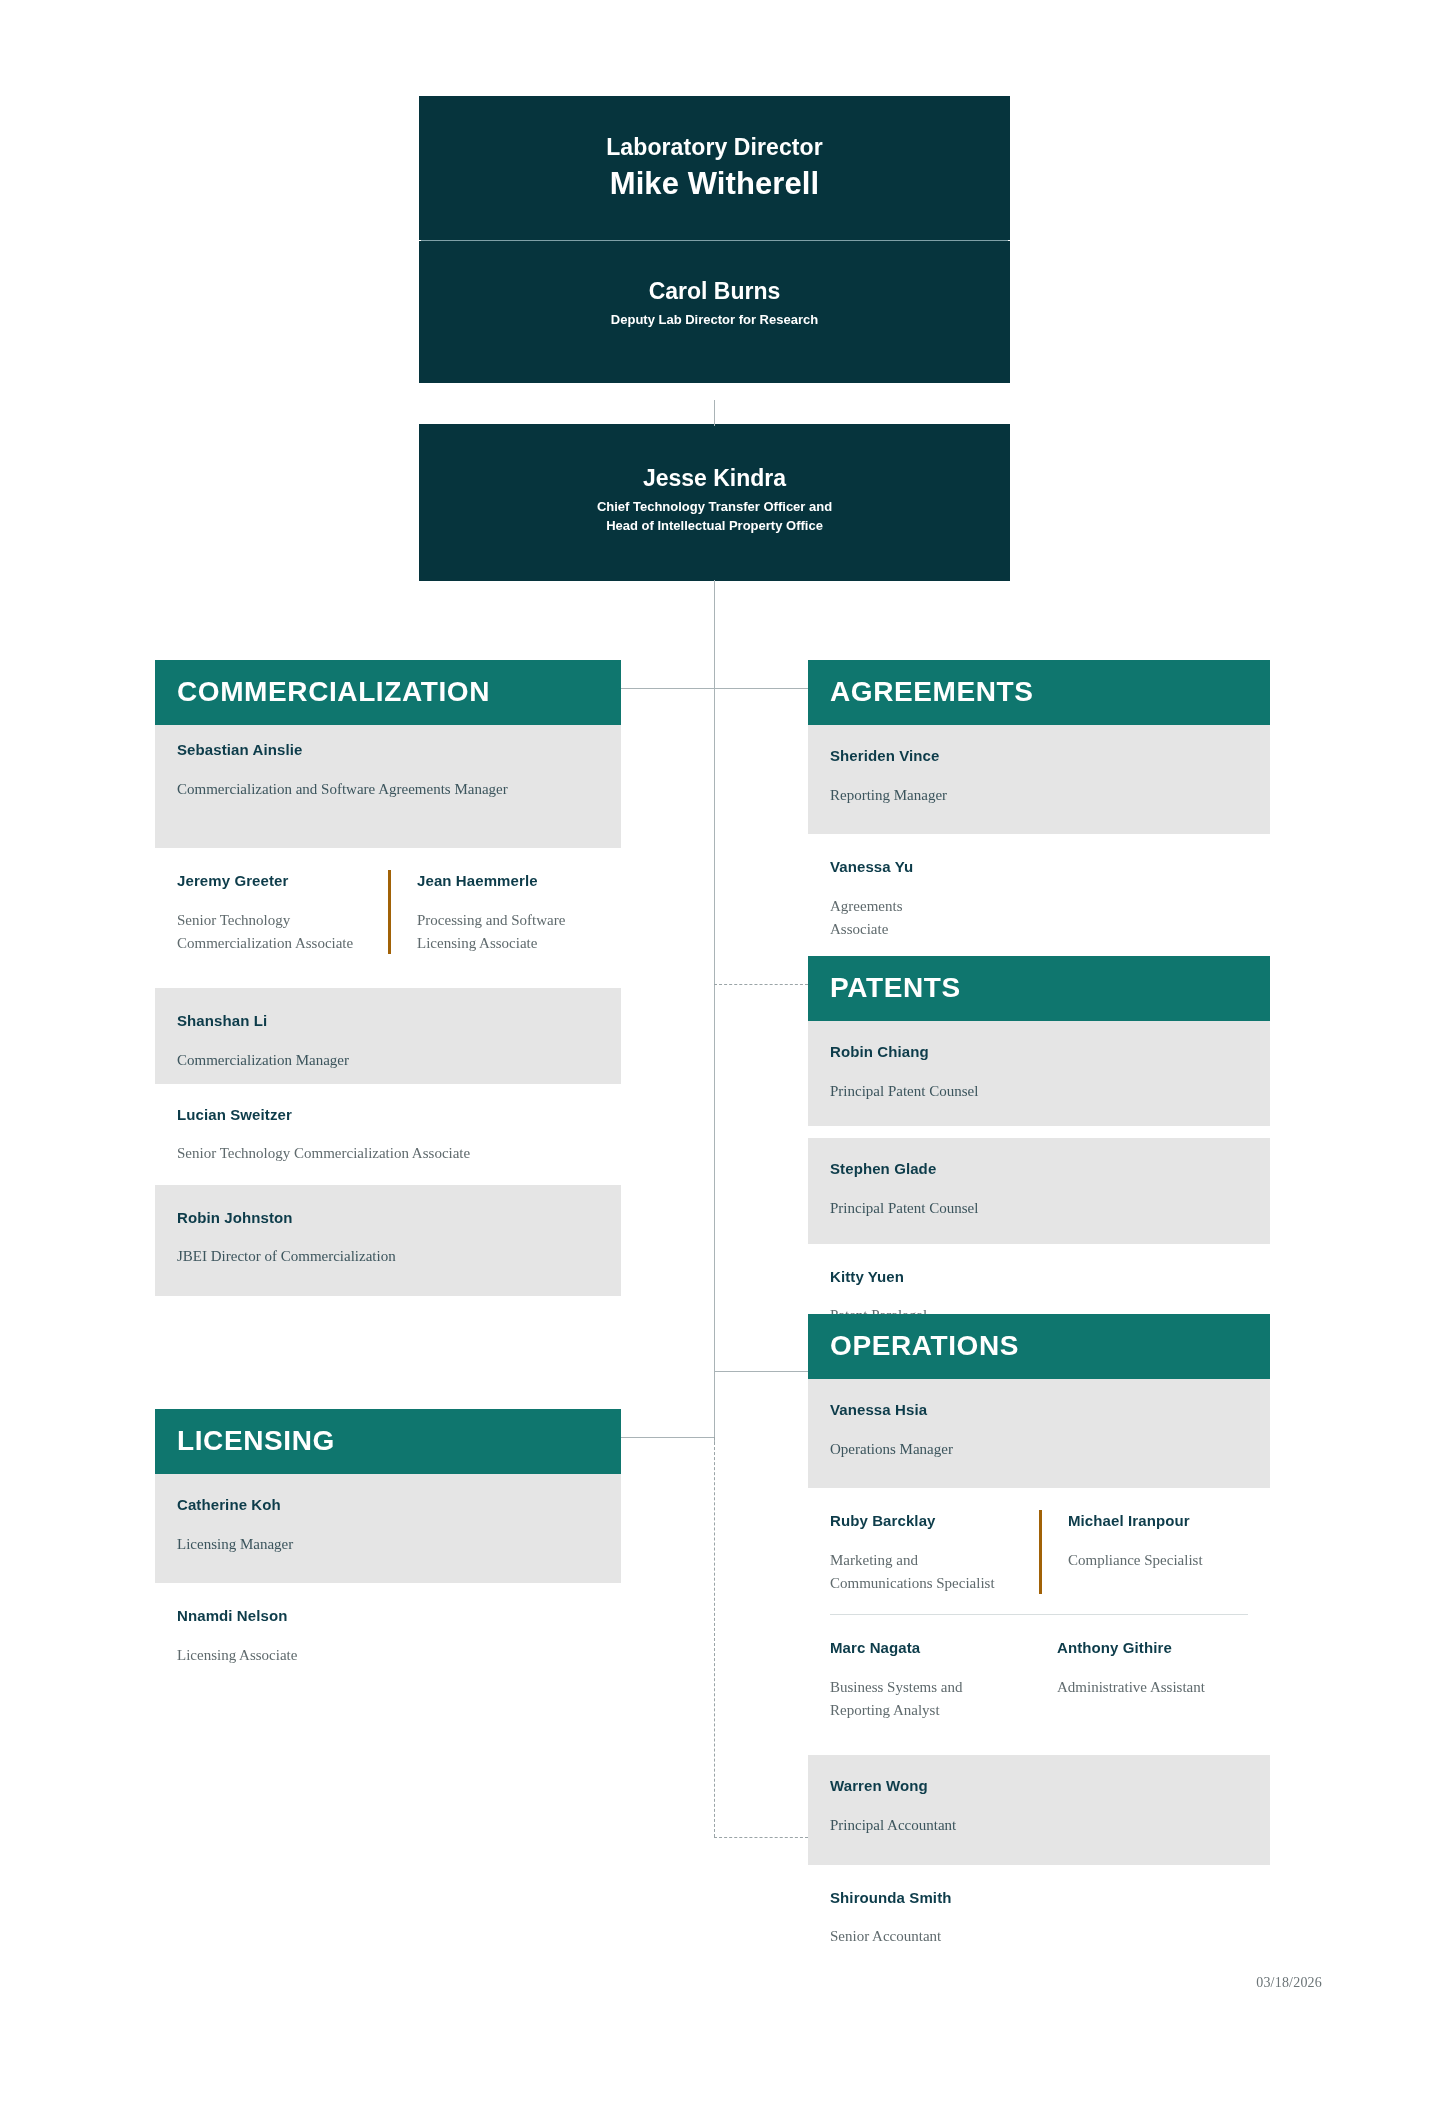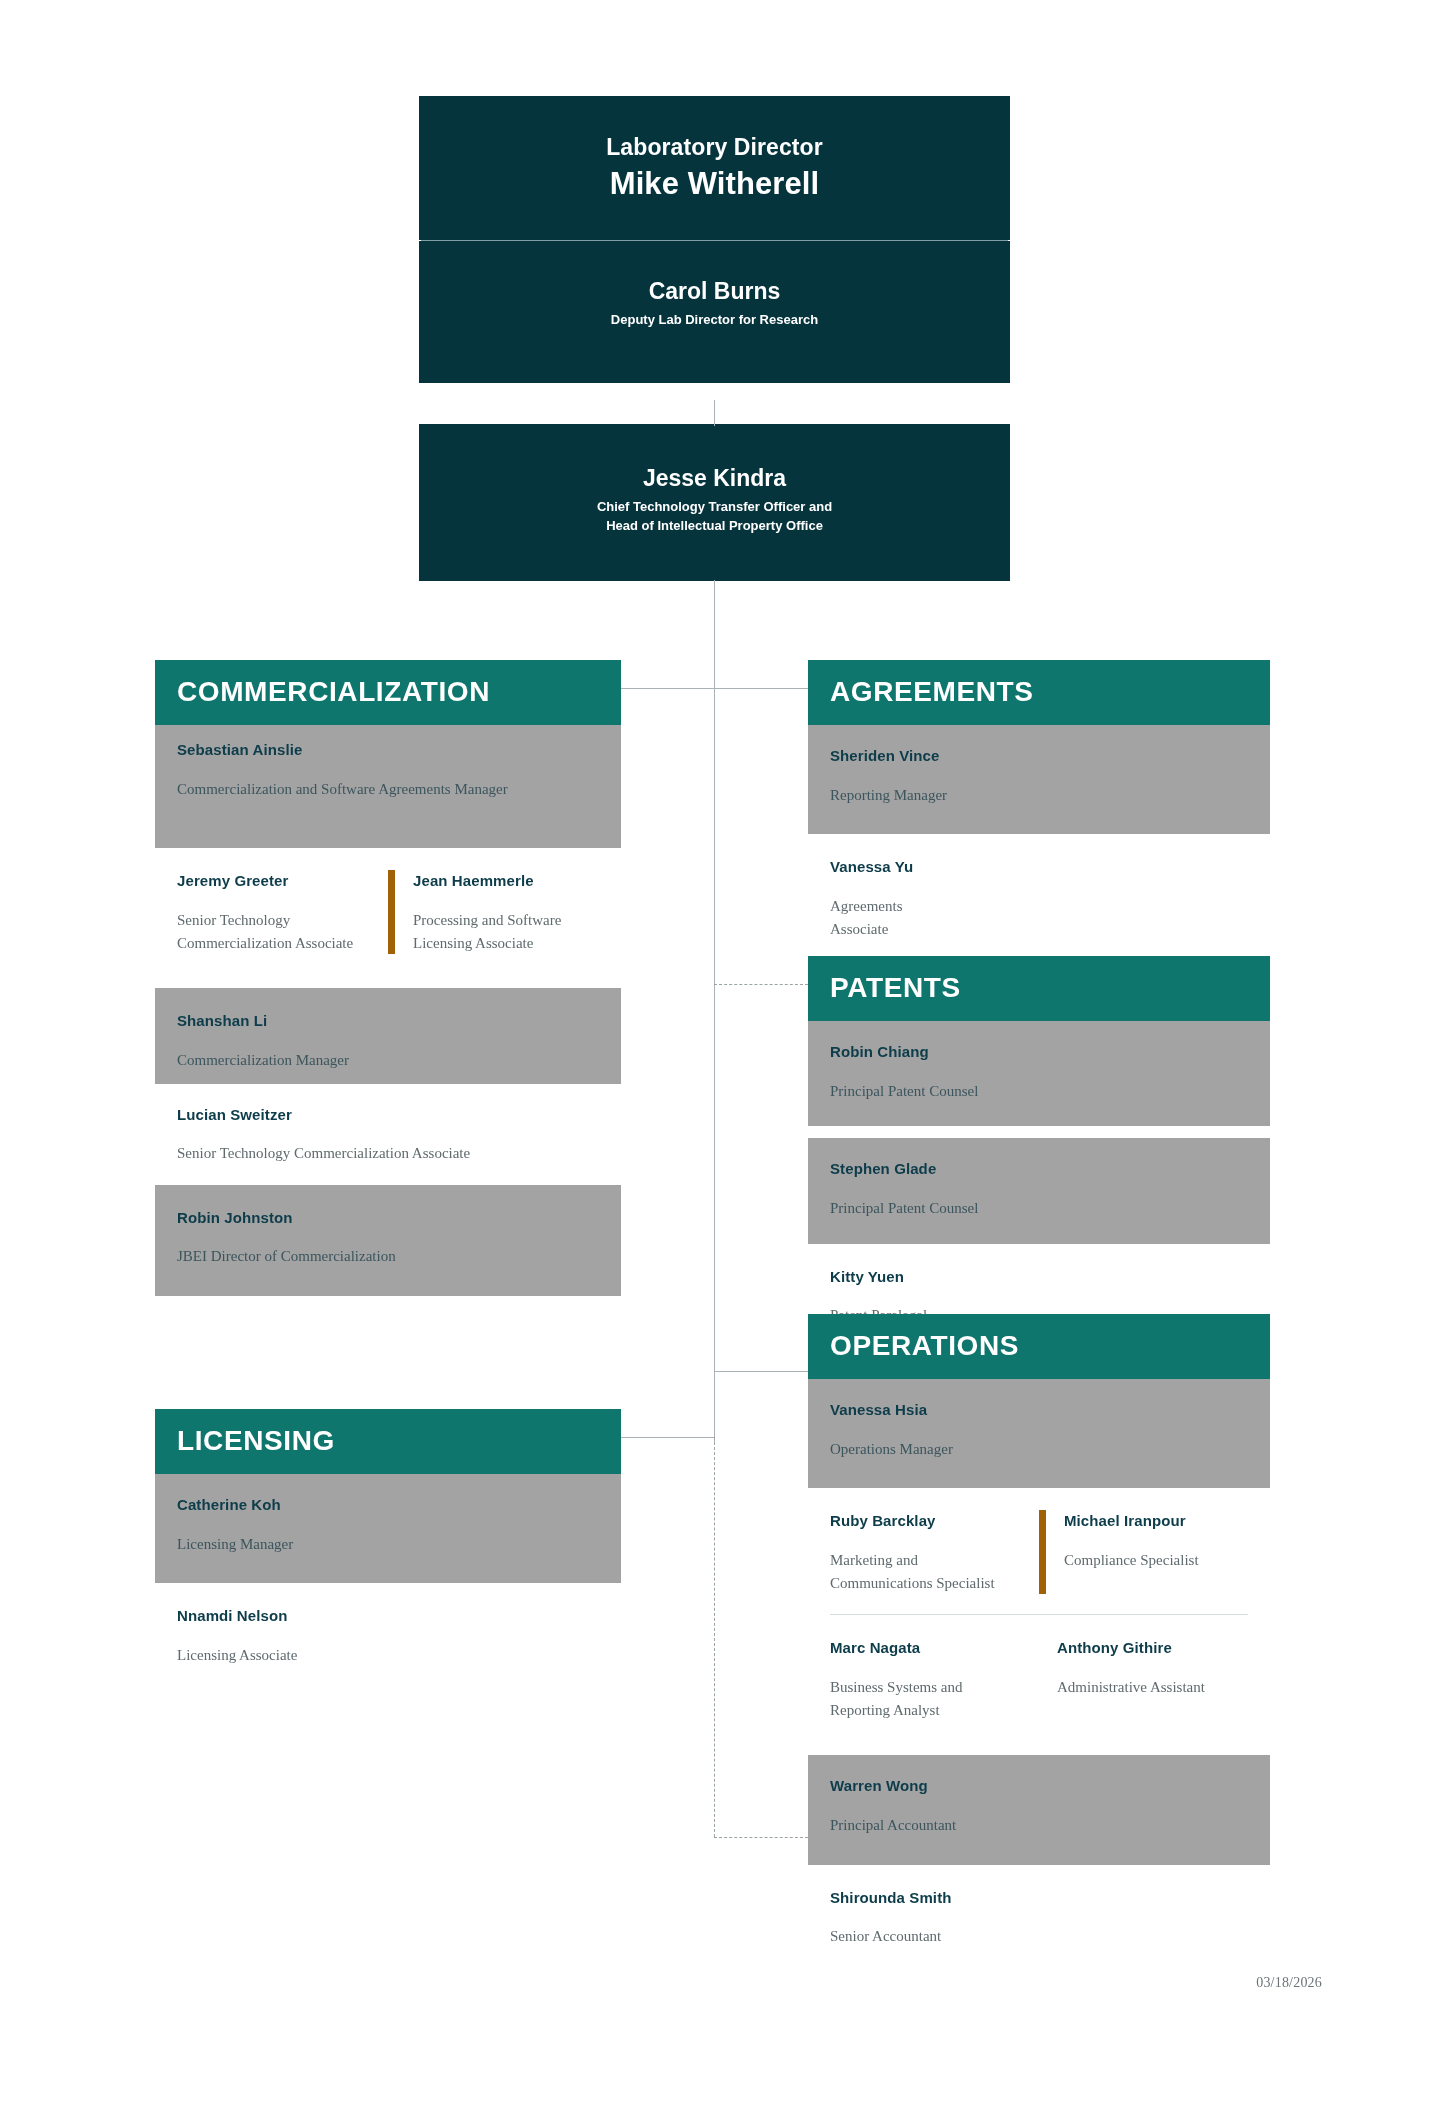--- a/index.html
+++ b/index.html
@@ -93,21 +93,21 @@
     color: #ffffff;
     font-size: 28px;
     font-weight: bold;
     letter-spacing: 0.6px;
     padding: 16px 22px 17px;
   }
 
   .person {
     padding: 14px 22px 16px;
   }
-  .person.shaded { background: #a3a3a3; }
+  .person.shaded { background: #e5e5e5; }
 
   .person-name {
     font-family: "Liberation Sans", sans-serif;
     font-size: 15px;
     font-weight: bold;
     color: #0d3c4a;
     line-height: 1.5;
     letter-spacing: 0.1px;
   }
   .person-title {
@@ -122,22 +122,22 @@
   
   .person-pair {
     display: flex;
     padding: 14px 22px 16px;
   }
   .person-pair .cell {
     flex: 1 1 50%;
     padding-right: 16px;
   }
   .person-pair .cell + .cell {
-    border-left: 7px solid #a16207;
-    padding-left: 18px;
+    border-left: 3px solid #a16207;
+    padding-left: 26px;
     padding-right: 0;
   }
   .pair-sep {
     height: 1px;
     background: #d8dedf;
     margin: 0 22px;
   }
 
   .spacer-sm { height: 14px; }
 

